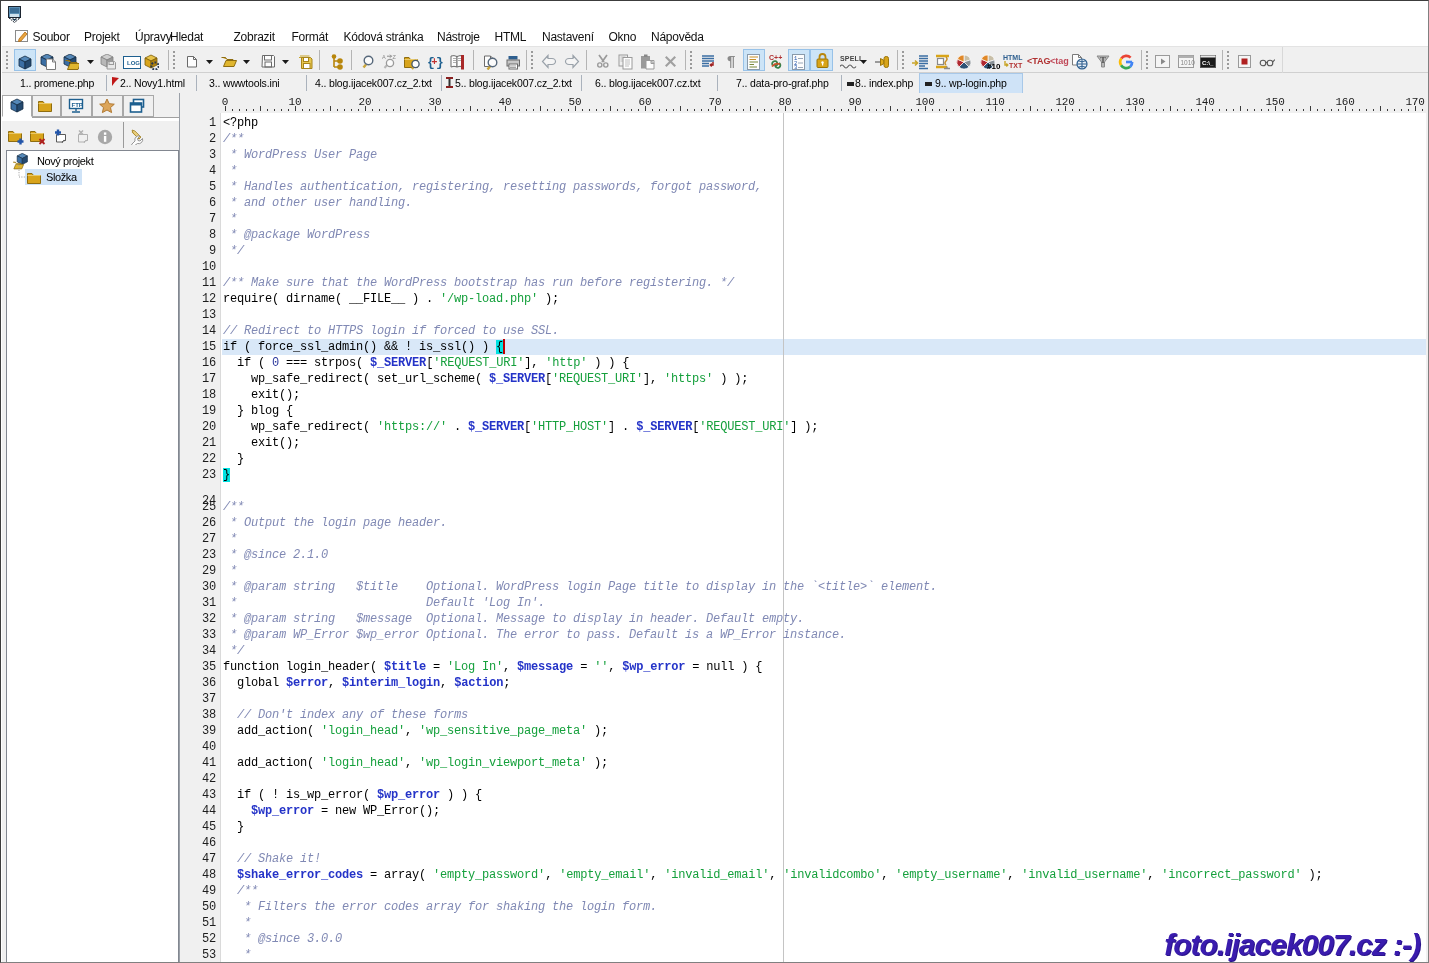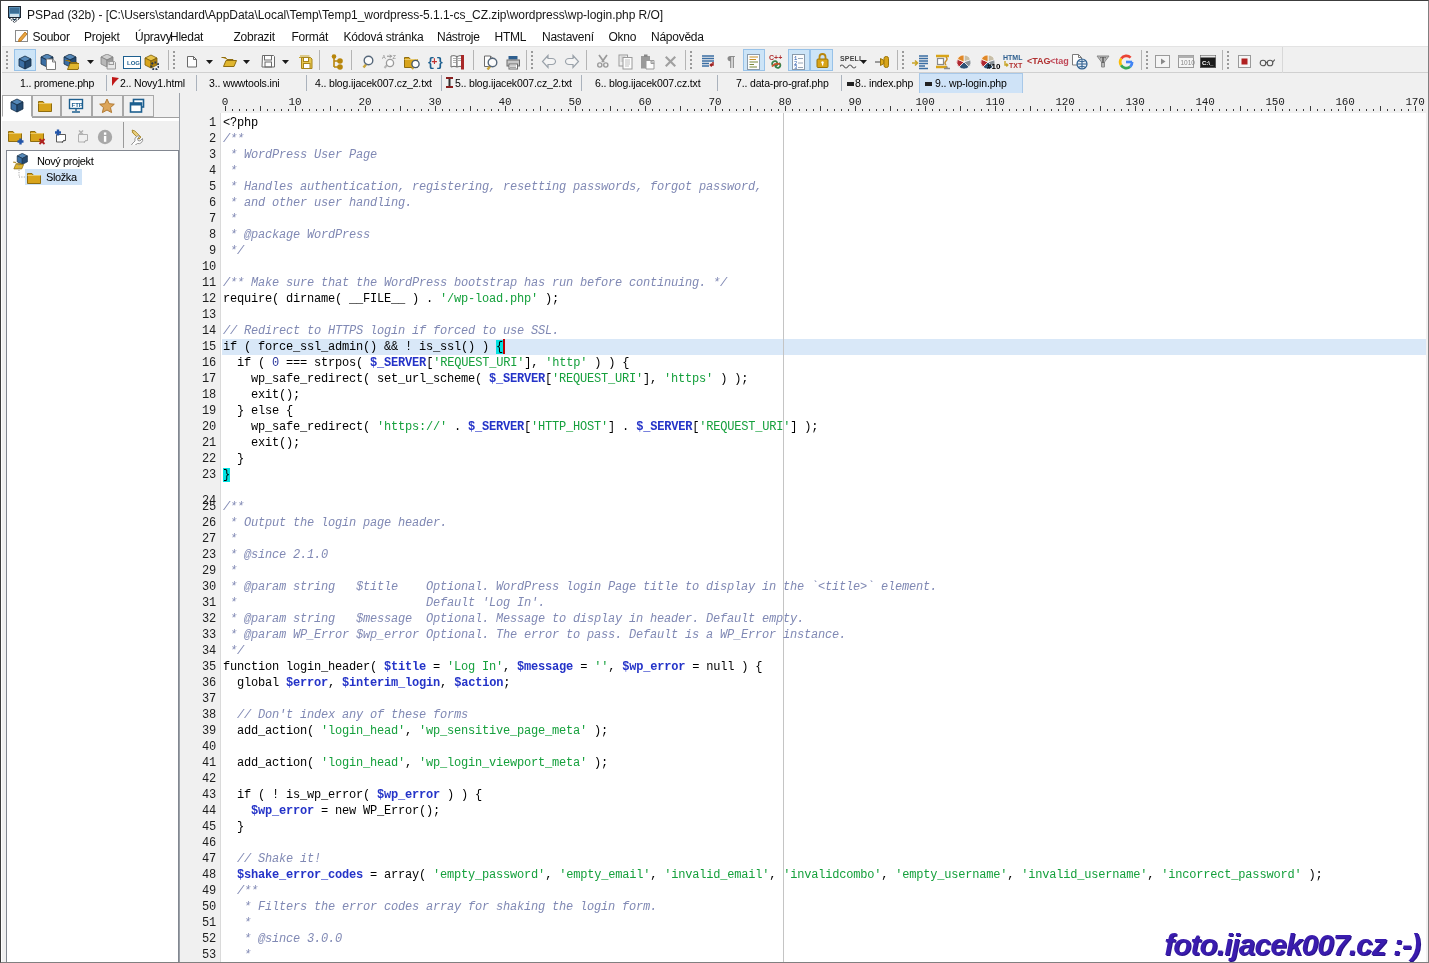--- a/index.html
+++ b/index.html
@@ -54,21 +54,20 @@
  text-shadow:1px 1px 0 #2a148c;}
 </style></head><body>
 <div id="titlebar">
     <svg class="abs" style="left:6px;top:4px" width="13" height="17" viewBox="0 0 13 17">
 <rect x="0.5" y="0.5" width="12" height="11" fill="#5b8fb4" stroke="#1b2430"></rect>
 <rect x="2" y="2" width="9" height="5" fill="#3c6e96"></rect>
 <path d="M2 8 L11 8 L11 11 L2 11 Z" fill="#cfe0ec"></path>
 <path d="M1 12 L12 12 L6.5 16.5 Z" fill="#fff" stroke="#1b2430" stroke-dasharray="2 1"></path>
 <path d="M4 13 L9 13 L6.5 15 Z" fill="#1e3a50"></path>
 </svg>
-    <div id="titletext">PSPad (32b) - [C:\Users\standard\AppData\Local\Temp\Temp1_wordpress-5.1.1-cs_CZ.zip\wordpress\wp-login.php R/O]</div>
   </div>
 <div id="menubar">
     <svg class="abs" style="left:12px;top:2px" width="16" height="16" viewBox="0 0 16 16">
 <rect x="1.5" y="2.5" width="12" height="11" fill="#fdfdfd" stroke="#8a8a8a"></rect>
 <path d="M5 11 L11 4 L13 6 L7 13 L4.5 13.5 Z" fill="#e8a33d" stroke="#b06a10" stroke-width="0.8"></path>
 </svg>
     <div class="mi" style="left:30.5px">Soubor</div>
     <div class="mi" style="left:82px">Projekt</div>
     <div class="mi" style="left:133px">Úpravy</div>
     <div class="mi" style="left:168px">Hledat</div>
@@ -791,29 +790,29 @@
       <pre class="code">&lt;?php
 <span class="c">/**</span>
 <span class="c"> * WordPress User Page</span>
 <span class="c"> *</span>
 <span class="c"> * Handles authentication, registering, resetting passwords, forgot password,</span>
 <span class="c"> * and other user handling.</span>
 <span class="c"> *</span>
 <span class="c"> * @package WordPress</span>
 <span class="c"> */</span>
 
-<span class="c">/** Make sure that the WordPress bootstrap has run before continuing. */</span>
+<span class="c">/** Make sure that the WordPress bootstrap has run before registering. */</span>
 <span class="b">require</span>( dirname( <span class="b">__FILE__</span> ) . <span class="s">'/wp-load.php'</span> );
 
 <span class="c">// Redirect to HTTPS login if forced to use SSL.</span>
 <span class="b">if</span> ( force_ssl_admin() <span class="b">&amp;&amp;</span> <span class="b">!</span> is_ssl() ) <span class="mb">{</span>
   <span class="b">if</span> ( <span class="n">0</span> <span class="b">===</span> strpos( <span class="v">$_SERVER</span>[<span class="s">'REQUEST_URI'</span>], <span class="s">'http'</span> ) ) {
     wp_safe_redirect( set_url_scheme( <span class="v">$_SERVER</span>[<span class="s">'REQUEST_URI'</span>], <span class="s">'https'</span> ) );
     <span class="b">exit</span>();
-  } <span class="b">else</span> {
+  } <span class="b">blog</span> {
     wp_safe_redirect( <span class="s">'https://'</span> . <span class="v">$_SERVER</span>[<span class="s">'HTTP_HOST'</span>] . <span class="v">$_SERVER</span>[<span class="s">'REQUEST_URI'</span>] );
     <span class="b">exit</span>();
   }
 <span class="mb">}</span>
 
 <span class="c">/**</span>
 <span class="c"> * Output the login page header.</span>
 <span class="c"> *</span>
 <span class="c"> * @since 2.1.0</span>
 <span class="c"> *</span>

